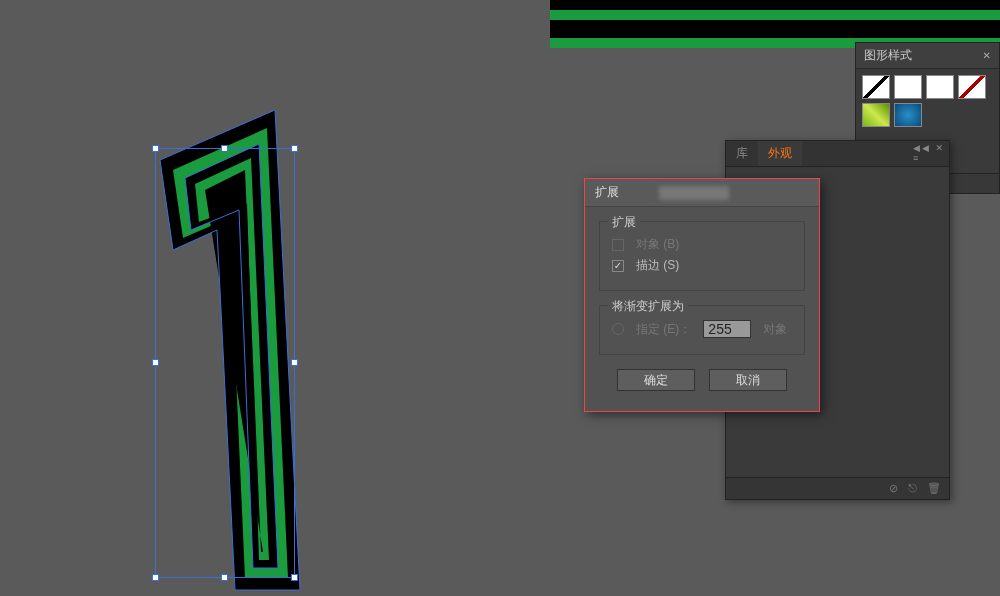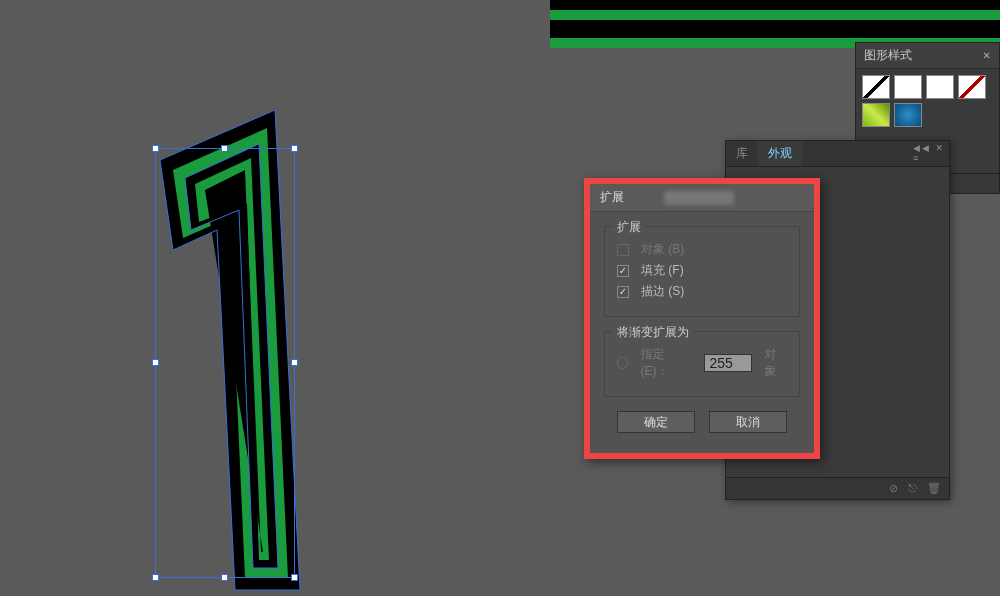--- a/index.html
+++ b/index.html
@@ -100,21 +100,21 @@
     display: flex;
     background: #333;
     border-bottom: 1px solid #222;
   }
   .tab {
     padding: 4px 10px;
     color: #888;
     cursor: pointer;
   }
   .tab.active {
-    color: #7dd3fc;
+    color: #f97316;
     background: #3a3a3a;
   }
   .panel-corner {
     position:absolute;
     top:2px; right:4px;
     font-size:9px;
     color:#888;
     letter-spacing:2px;
   }
   .appearance-body {
@@ -145,21 +145,21 @@
     color: #777;
     font-size: 11px;
   }
   
   .dialog {
     position: absolute;
     left: 584px;
     top: 178px;
     width: 236px;
     background: #525252;
-    border: 6px solid #ef4444;
+    border: 1px solid #ef4444;
     box-shadow: 3px 3px 10px rgba(0,0,0,0.5);
   }
   .dialog-title {
     background: #5a5a5a;
     padding: 5px 10px;
     font-size: 12px;
     color: #ddd;
     border-bottom: 1px solid #444;
     display:flex;
     align-items:center;
@@ -317,24 +317,20 @@
   </div>
   <div class="dialog-body">
     <div class="group">
       <span class="group-label">扩展</span>
       <div class="row disabled">
         <span class="cb disabled"></span>
         <span>对象 (B)</span>
       </div>
       <div class="row">
         <span class="cb checked"></span>
-        <span>填充 (F)</span>
-      </div>
-      <div class="row">
-        <span class="cb checked"></span>
         <span>描边 (S)</span>
       </div>
     </div>
 
     <div class="group">
       <span class="group-label">将渐变扩展为</span>
       <div class="row disabled">
         <span class="rb disabled"></span>
         <span>指定 (E)：</span>
         <input class="num-input" readonly="" value="255" style="">

